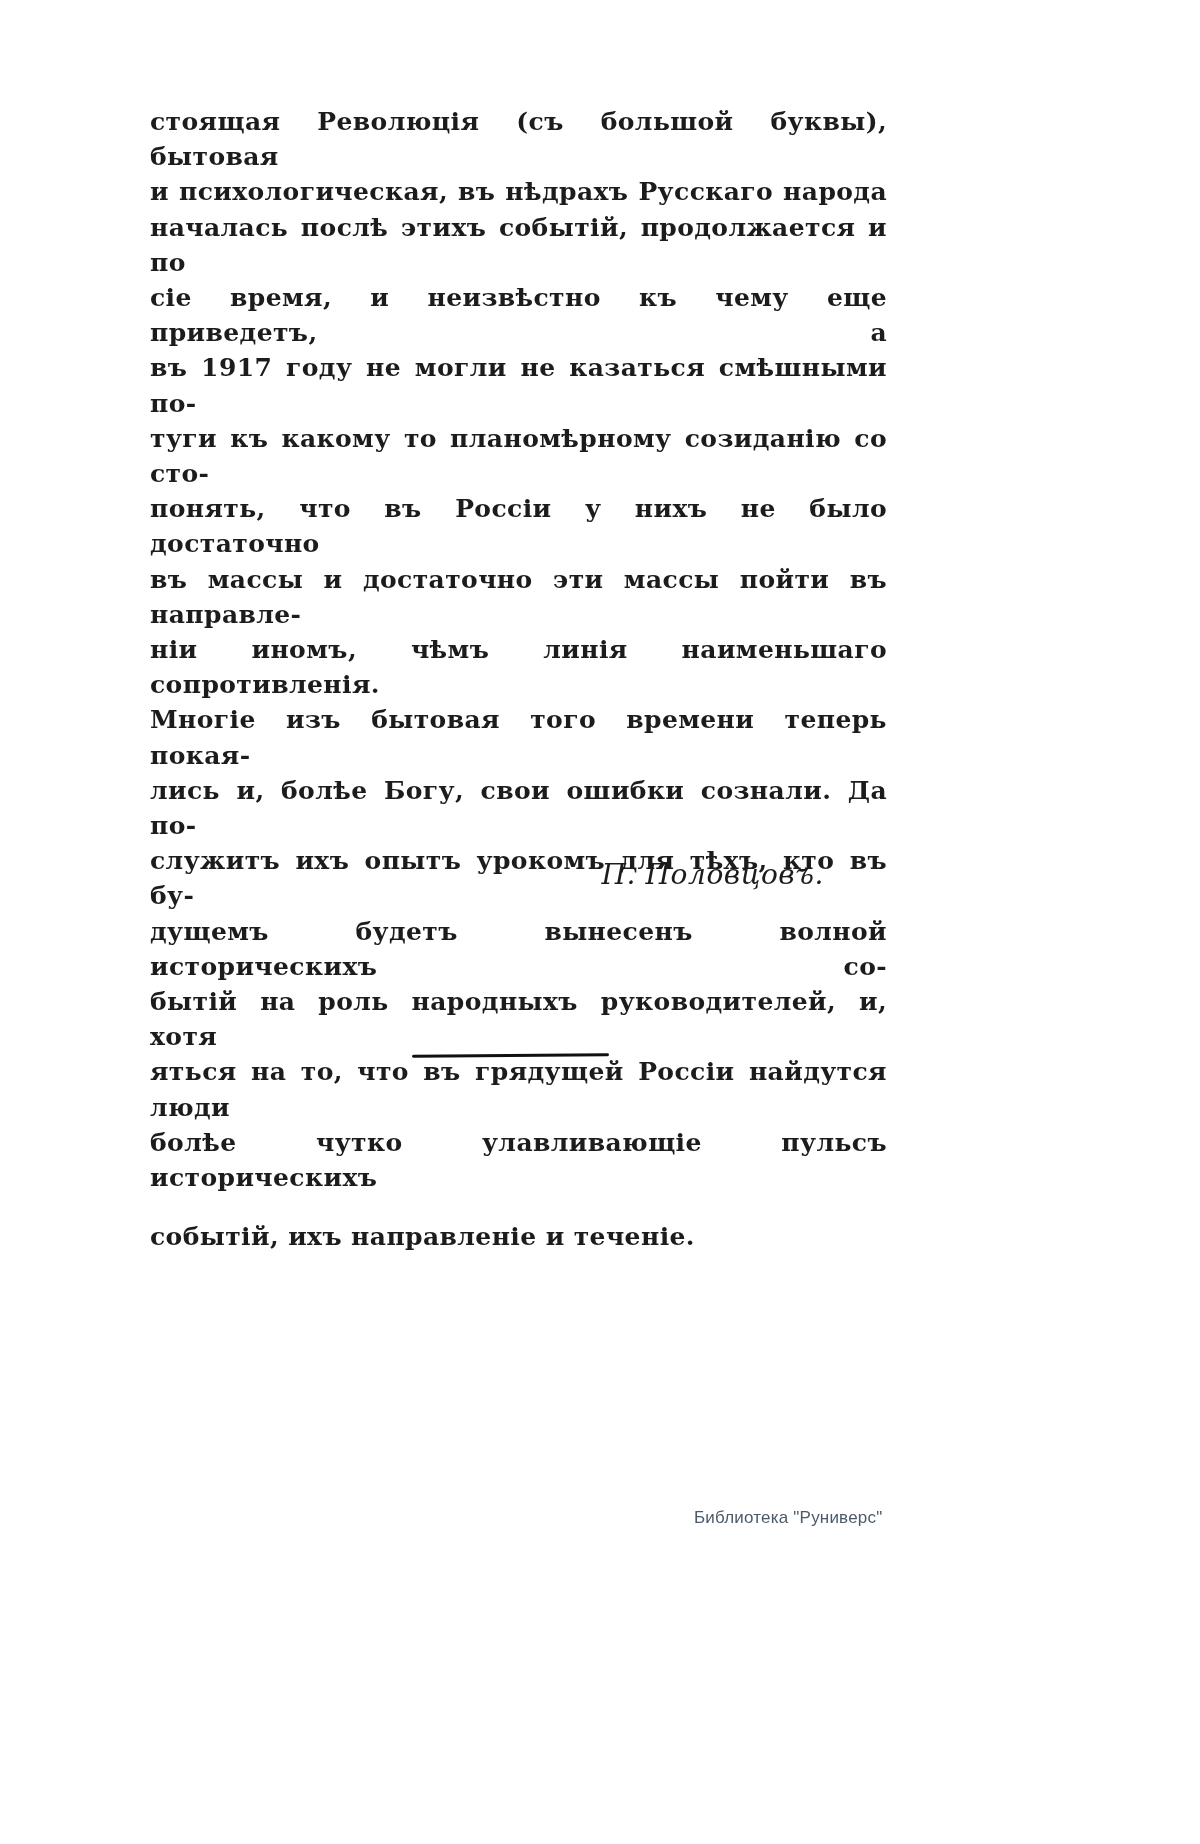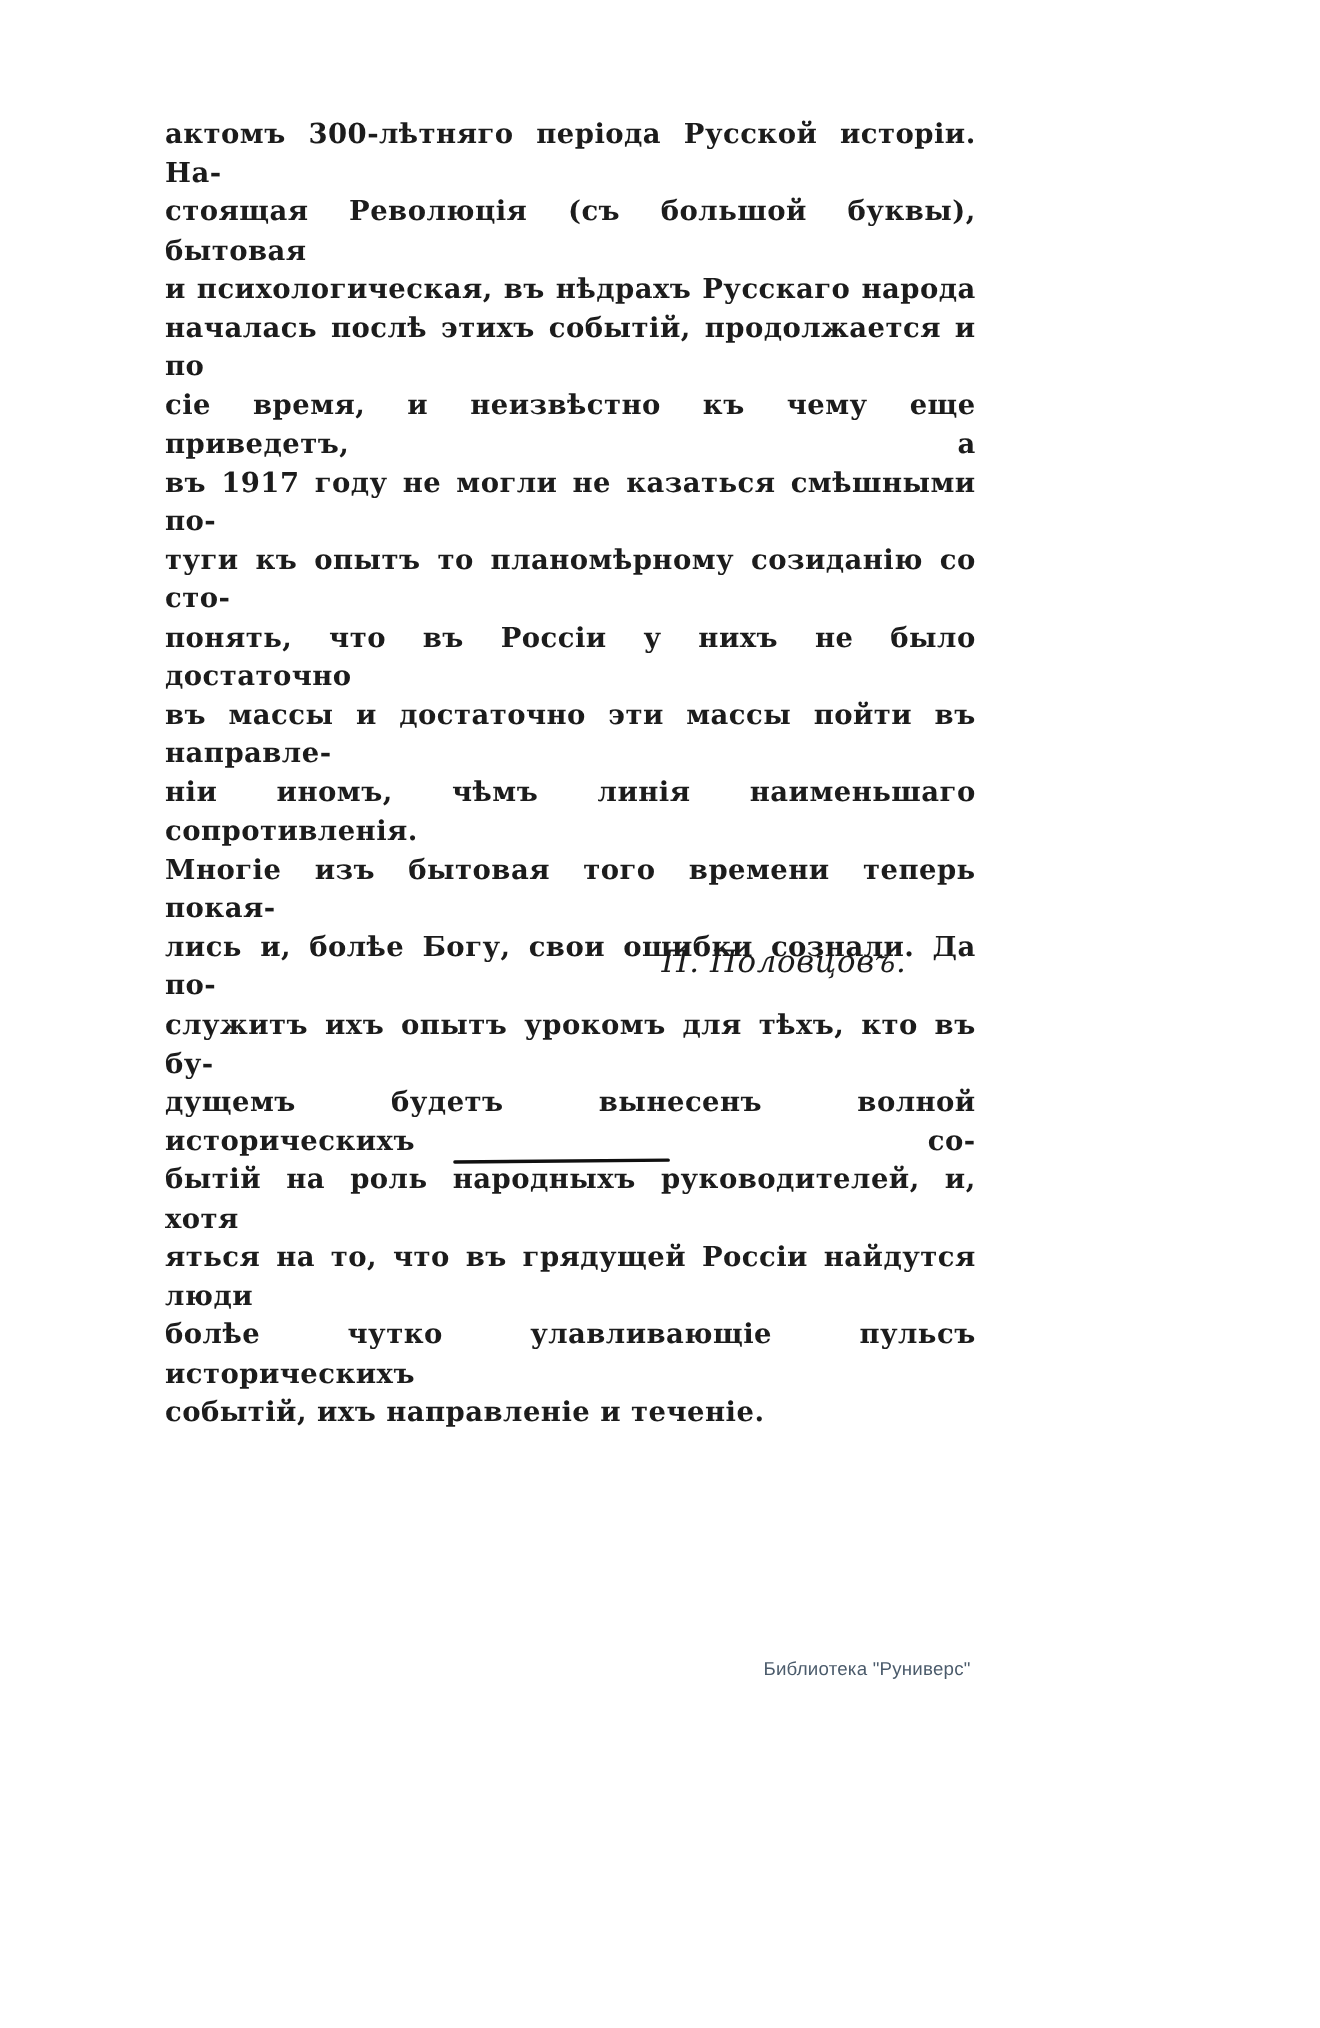--- a/index.html
+++ b/index.html
@@ -30,20 +30,21 @@
     font-weight: 700;
     line-height: 35.2px;
     color: var(--ink);
     letter-spacing: 0.4px;
     text-align: justify;
     text-align-last: justify;
     white-space: normal;
   }
   .line.last {
     text-align-last: left;
+    margin-top: 24px;
   }
   .signature {
     position: absolute;
     left: 150px;
     top: 858px;
     width: 674px;
     text-align: right;
     font-size: 28px;
     font-weight: 400;
     font-style: italic;
@@ -69,27 +70,26 @@
     color: var(--watermark);
     letter-spacing: 0.2px;
   }
 </style>
 </head>
 <body>
 
 <div class="page">
 
   <div class="text-block">
-    <div class="line">актомъ 300-лѣтняго періода Русской исторіи. На-</div>
     <div class="line">стоящая Революція (съ большой буквы), бытовая</div>
     <div class="line">и психологическая, въ нѣдрахъ Русскаго народа</div>
     <div class="line">началась послѣ этихъ событій, продолжается и по</div>
     <div class="line">сіе время, и неизвѣстно къ чему еще приведетъ, а</div>
     <div class="line">въ 1917 году не могли не казаться смѣшными по-</div>
-    <div class="line">туги къ опытъ то планомѣрному созиданію со сто-</div>
+    <div class="line">туги къ какому то планомѣрному созиданію со сто-</div>
     <div class="line">понять, что въ Россіи у нихъ не было достаточно</div>
     <div class="line">въ массы и достаточно эти массы пойти въ направле-</div>
     <div class="line">ніи иномъ, чѣмъ линія наименьшаго сопротивленія.</div>
     <div class="line">Многіе изъ бытовая того времени теперь покая-</div>
     <div class="line">лись и, болѣе Богу, свои ошибки сознали. Да по-</div>
     <div class="line">служитъ ихъ опытъ урокомъ для тѣхъ, кто въ бу-</div>
     <div class="line">дущемъ будетъ вынесенъ волной историческихъ со-</div>
     <div class="line">бытій на роль народныхъ руководителей, и, хотя</div>
     <div class="line">яться на то, что въ грядущей Россіи найдутся люди</div>
     <div class="line">болѣе чутко улавливающіе пульсъ историческихъ</div>

